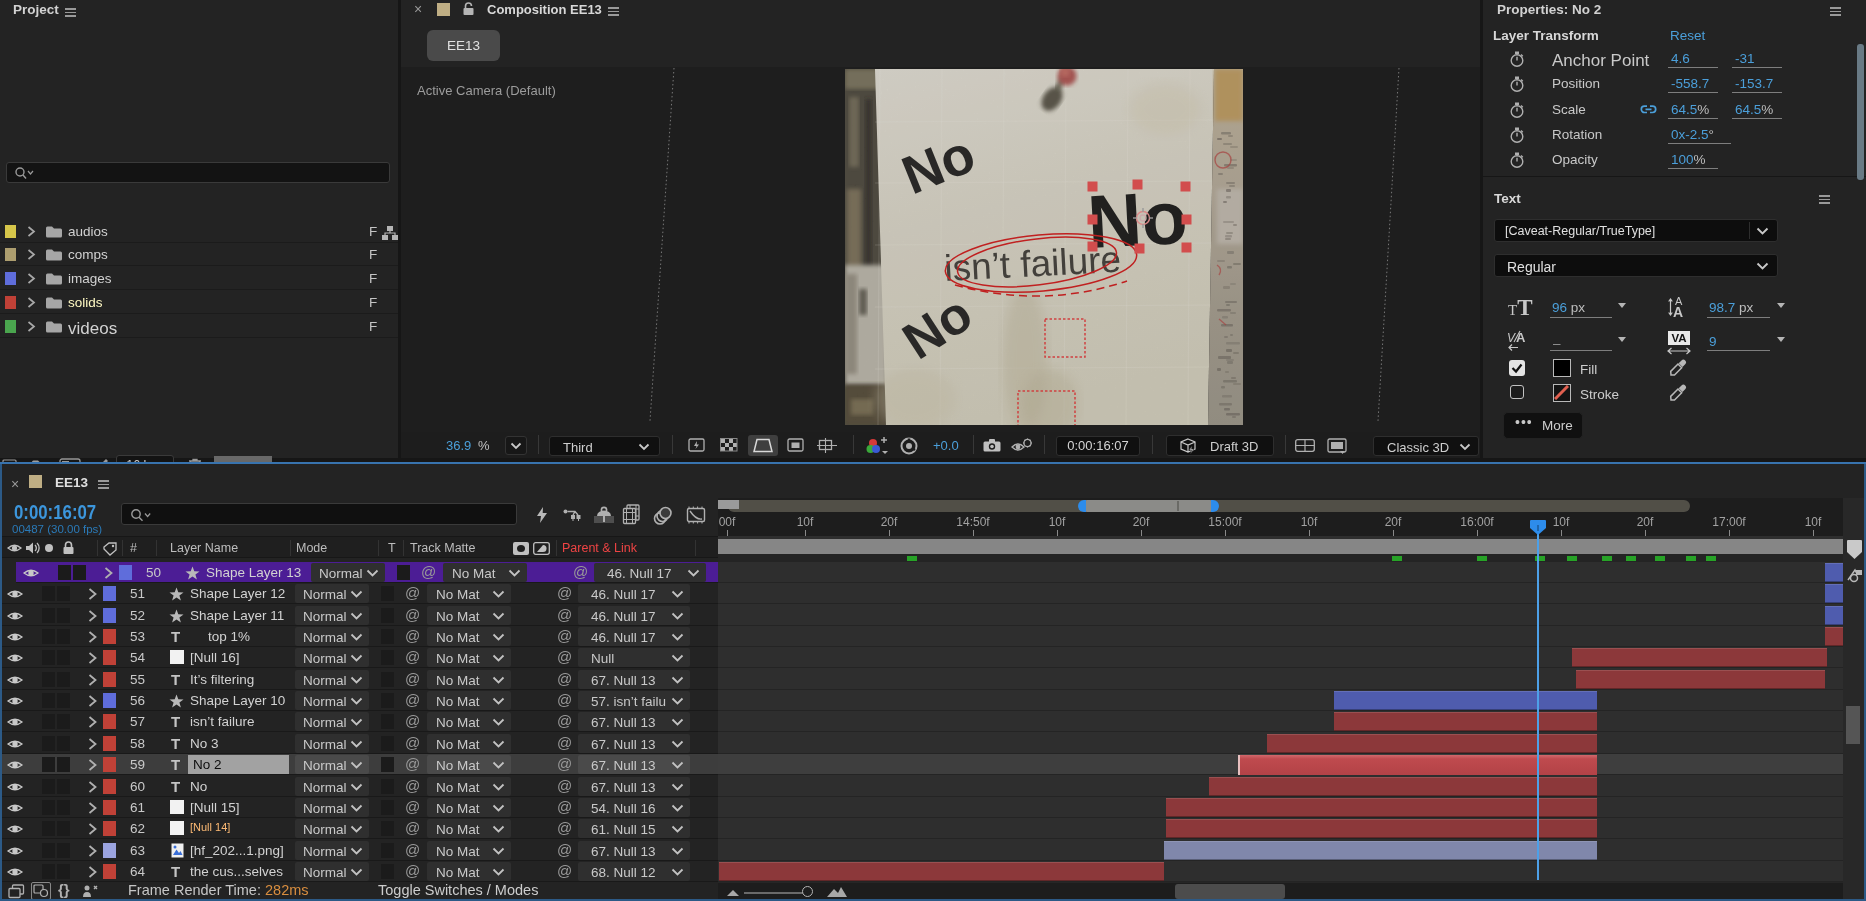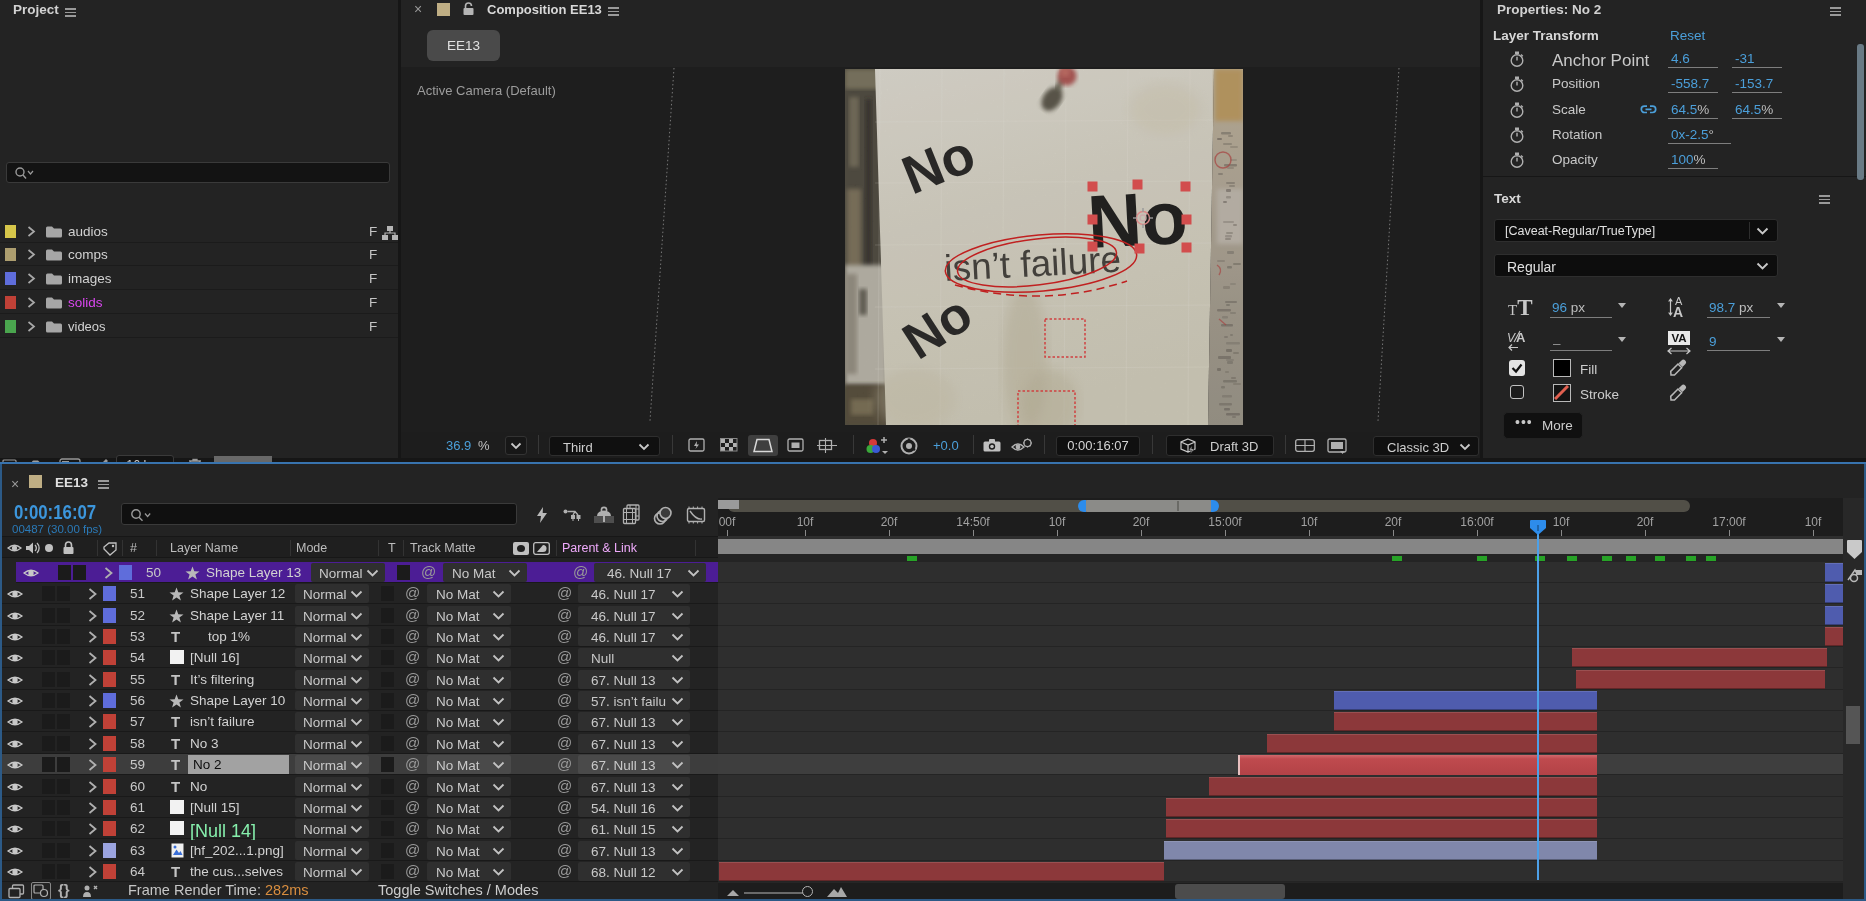--- a/index.html
+++ b/index.html
@@ -65,32 +65,32 @@
 <div class="a" style="left:369px;top:4px;font-size:13.5px;color:#c5c5c5">F</div>
 </div>
 <div class="a" style="left:0;top:291px;width:398px;height:23px;border-bottom:1px solid #1b1b1b">
 <div class="a" style="left:5px;top:5px;width:11px;height:13px;background:#c04137"></div>
 <svg class="a" style="left:27px;top:6px" width="9" height="11">
         <path d="M1.5 1 L7 5.5 L1.5 10" fill="none" stroke="#a8a8a8" stroke-width="1.7"></path>
       </svg>
 <svg class="a" style="left:45px;top:5px" width="18" height="14">
         <path d="M1 3 Q1 1.5 2.5 1.5 L7 1.5 L9 3.5 L15.5 3.5 Q17 3.5 17 5 L17 11 Q17 12.5 15.5 12.5 L2.5 12.5 Q1 12.5 1 11 Z" fill="#a6a6a6"></path>
       </svg>
-<div class="a" style="left:68px;top:4px;font-size:13.5px;color:#d946ef">solids</div>
+<div class="a" style="left:68px;top:4px;font-size:13.5px;color:#fef9c3">solids</div>
 <div class="a" style="left:369px;top:4px;font-size:13.5px;color:#c5c5c5">F</div>
 </div>
 <div class="a" style="left:0;top:315px;width:398px;height:23px;border-bottom:1px solid #1b1b1b">
 <div class="a" style="left:5px;top:5px;width:11px;height:13px;background:#4aa54e"></div>
 <svg class="a" style="left:27px;top:6px" width="9" height="11">
         <path d="M1.5 1 L7 5.5 L1.5 10" fill="none" stroke="#a8a8a8" stroke-width="1.7"></path>
       </svg>
 <svg class="a" style="left:45px;top:5px" width="18" height="14">
         <path d="M1 3 Q1 1.5 2.5 1.5 L7 1.5 L9 3.5 L15.5 3.5 Q17 3.5 17 5 L17 11 Q17 12.5 15.5 12.5 L2.5 12.5 Q1 12.5 1 11 Z" fill="#a6a6a6"></path>
       </svg>
-<div class="a" style="left:68px;top:4px;font-size:13px;color:#d2d2d2">videos</div>
+<div class="a" style="left:68px;top:4px;font-size:17px;color:#d2d2d2">videos</div>
 <div class="a" style="left:369px;top:4px;font-size:13.5px;color:#c5c5c5">F</div>
 </div>
 <div class="a" style="left:0;top:454px;width:398px;height:24px">
 <svg class="a" style="left:2px;top:5px" width="26" height="16">
         <rect x="1" y="1" width="13" height="9" rx="1" fill="none" stroke="#999" stroke-width="1.2"></rect>
         <rect x="8" y="6" width="16" height="9" rx="1" fill="#2a2a2a" stroke="#999" stroke-width="1.2"></rect>
         <line x1="10" y1="9" x2="21" y2="9" stroke="#999"></line>
         <line x1="10" y1="11" x2="18" y2="11" stroke="#999"></line>
       </svg>
 <svg class="a" style="left:31px;top:5px" width="19" height="15">
@@ -594,21 +594,21 @@
 <div class="a" style="left:403px;top:3px;width:1px;height:16px;background:#333"></div>
 <div class="a" style="left:410px;top:4px;font-size:12.5px;color:#bdbdbd">Track Matte</div>
 <div class="a" style="left:513px;top:5px;width:16px;height:13px;background:#c0c0c0;border-radius:2px">
         <div style="position:absolute;left:4px;top:3px;width:8px;height:7px;background:#1f1f1f;border-radius:50%"></div>
       </div>
 <svg class="a" style="left:533px;top:5px" width="17" height="13">
         <rect x="0.7" y="0.7" width="15.6" height="11.6" rx="2" fill="none" stroke="#c0c0c0" stroke-width="1.3"></rect>
         <path d="M4 10 L10 3 A3.5 3.5 0 0 1 10 10 Z" fill="#c0c0c0"></path>
       </svg>
 <div class="a" style="left:556px;top:3px;width:1px;height:16px;background:#333"></div>
-<div class="a" style="left:562px;top:4px;font-size:12.5px;color:#f0abfc">Parent &amp; Link</div>
+<div class="a" style="left:562px;top:4px;font-size:12.5px;color:#ef4444">Parent &amp; Link</div>
 <div class="a" style="left:695px;top:3px;width:1px;height:16px;background:#333"></div>
 </div>
 <div class="a" style="left:16px;top:98px;width:718px;height:21px;background:#4c1d95;border-bottom:1px solid #191919">
 <svg class="a" style="left:7px;top:5px" width="16" height="12">
         <path d="M1 6 Q8 0.5 15 6 Q8 11.5 1 6 Z" fill="none" stroke="#c8c8c8" stroke-width="1.3"></path>
         <circle cx="8" cy="6" r="2.7" fill="#c8c8c8"></circle>
       </svg>
 <div class="a" style="left:42px;top:3px;width:13px;height:15px;background:#1b1b1b"></div>
 <div class="a" style="left:57px;top:3px;width:13px;height:15px;background:#1b1b1b"></div>
 <svg class="a" style="left:88px;top:5px" width="9" height="12">
@@ -1051,21 +1051,21 @@
         <circle cx="8" cy="6" r="2.7" fill="#c8c8c8"></circle>
       </svg>
 <div class="a" style="left:42px;top:3px;width:13px;height:15px;background:#1b1b1b"></div>
 <div class="a" style="left:57px;top:3px;width:13px;height:15px;background:#1b1b1b"></div>
 <svg class="a" style="left:88px;top:5px" width="9" height="12">
         <path d="M1.5 1 L7.5 6 L1.5 11" fill="none" stroke="#b0b0b0" stroke-width="1.8"></path>
       </svg>
 <div class="a" style="left:103px;top:3px;width:13px;height:15px;background:#c04137"></div>
 <div class="a" style="left:130px;top:3px;font-size:13.5px;color:#c9c9c9">62</div>
 <div class="a" style="left:170px;top:3px;width:14px;height:14px;background:#f2f2f2"></div>
-<div class="a" style="left:190px;top:3px;font-size:18px;color:#86efac">[Null 14]</div>
+<div class="a" style="left:190px;top:3px;font-size:11px;color:#fdba74">[Null 14]</div>
 <div class="a" style="left:295px;top:1px;width:74px;height:19px;background:#2f2f2f;border-radius:2px">
         <span style="position:absolute;left:8px;top:3px;font-size:13.5px;color:#c9c9c9">Normal</span>
         <svg style="position:absolute;right:6px;top:6px" width="13" height="9">
           <path d="M1.5 1.5 L6.5 6.5 L11.5 1.5" fill="none" stroke="#c2c2c2" stroke-width="1.8"></path>
         </svg>
       </div>
 <div class="a" style="left:381px;top:3px;width:13px;height:15px;background:#1b1b1b"></div>
 <div class="a" style="left:405px;top:1px;font-size:15px;color:#989898">@</div>
 <div class="a" style="left:427px;top:1px;width:84px;height:19px;background:#2f2f2f;border-radius:2px">
         <span style="position:absolute;left:9px;top:3px;font-size:13.5px;color:#c9c9c9">No Mat</span>

